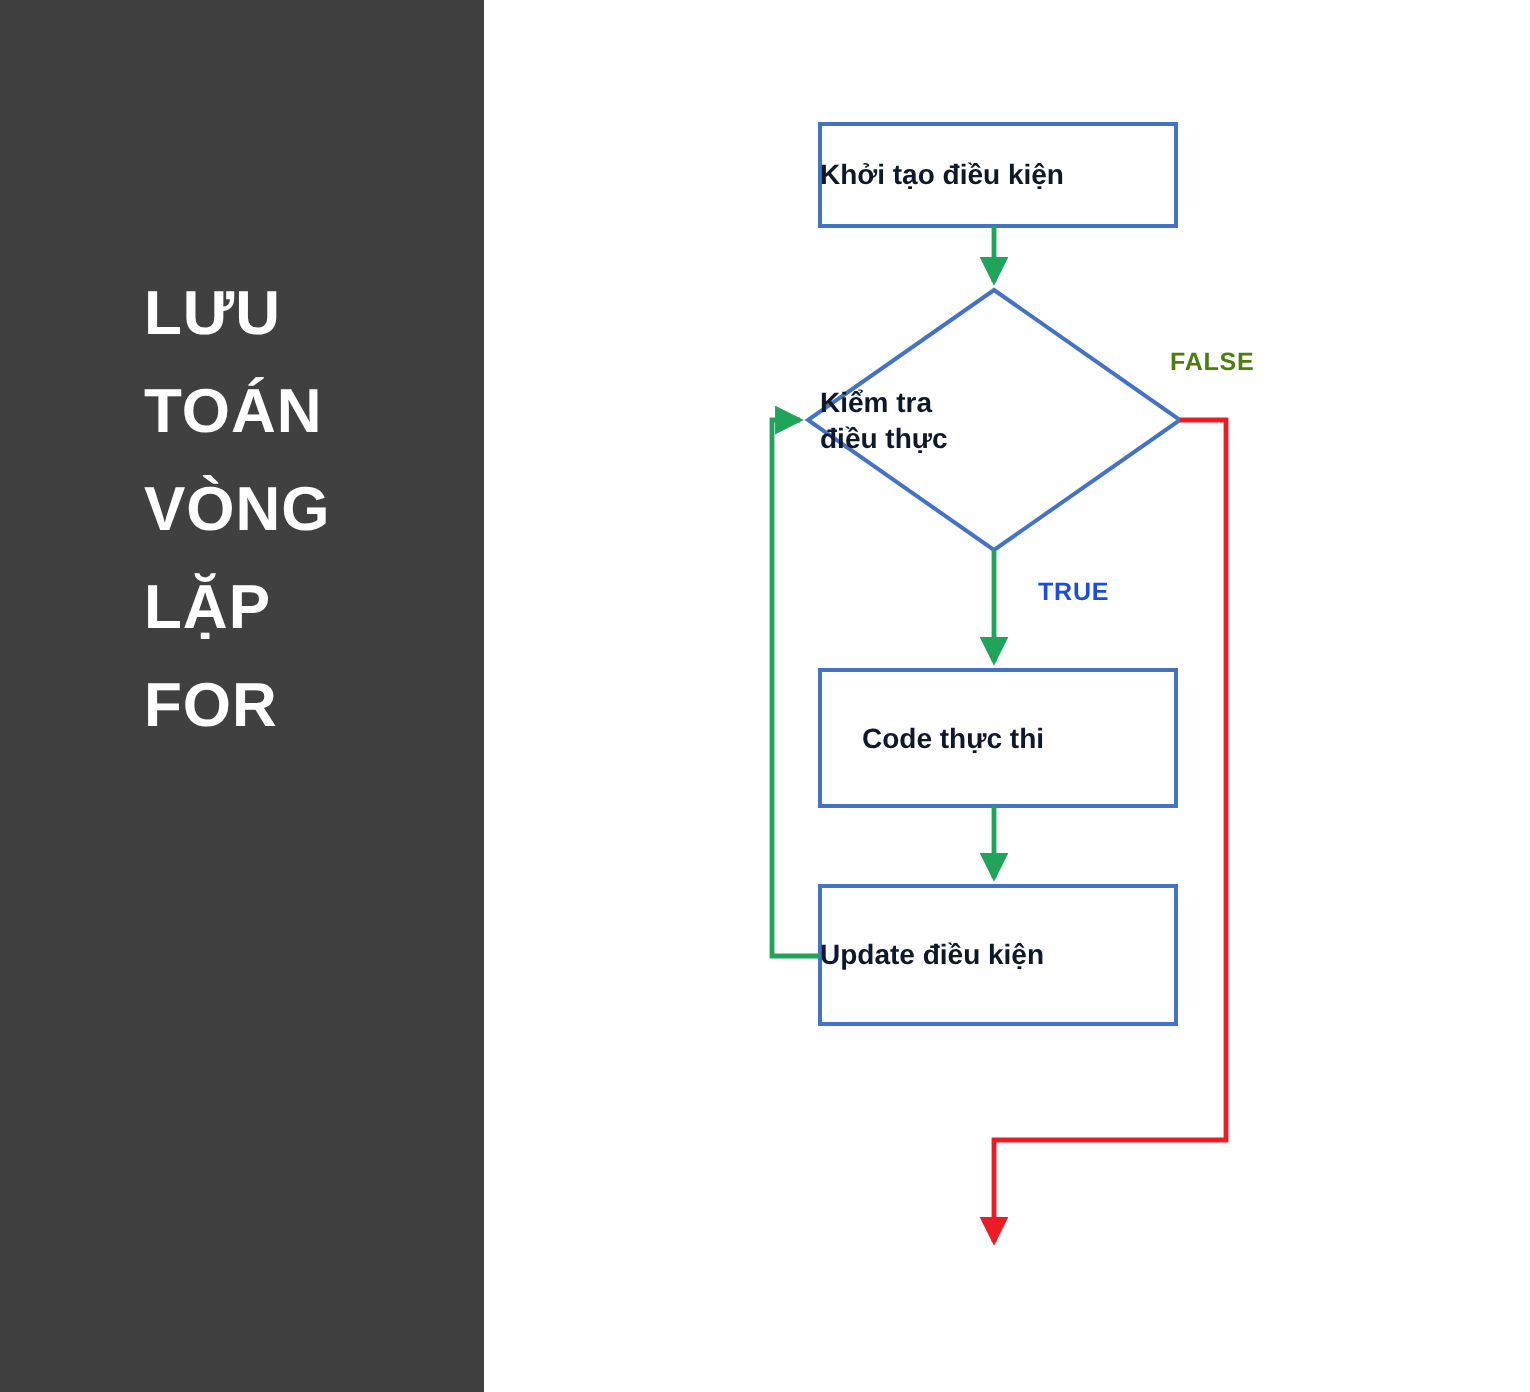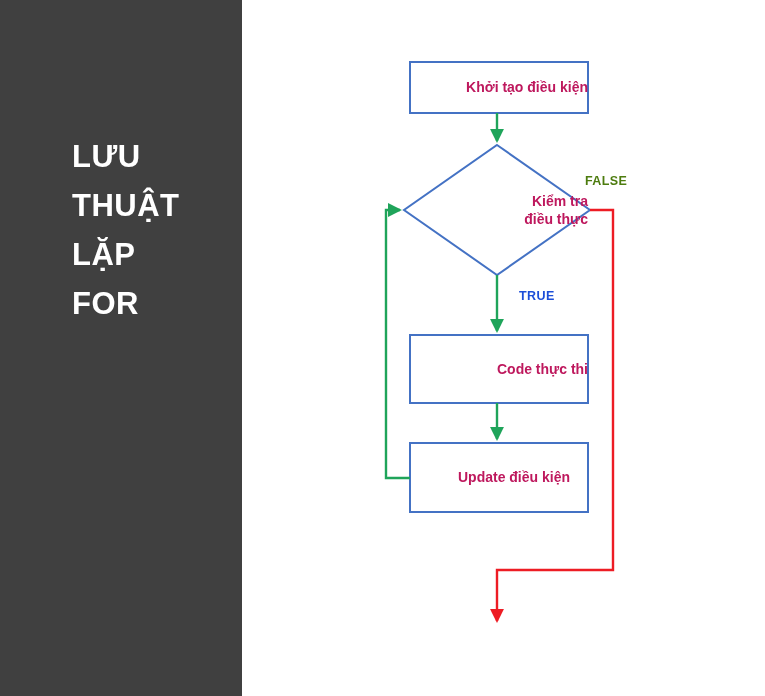--- a/index.html
+++ b/index.html
@@ -54,31 +54,31 @@
   }
   #flow-svg {
     position: absolute;
     left: 0;
     top: 0;
   }
 
   
   .node-label {
     position: absolute;
-    color: #be185d;
+    color: #0f172a;
     font-family: "Liberation Sans", sans-serif;
     font-weight: bold;
     font-size: 14px;
-    text-align: right;
+    text-align: left;
     line-height: 18px;
     white-space: pre-line;
   }
   #label-init      { left: 168px; top: 78px;  width: 178px; }
   #label-check     { left: 168px; top: 192px; width: 178px; }
-  #label-code      { left: 168px; top: 360px; width: 178px; }
+  #label-code      { left: 168px; top: 360px; width: 178px; padding-left: 21px; }
   #label-update    { left: 168px; top: 468px; width: 160px; }
 
   .edge-label {
     position: absolute;
     font-family: "Liberation Sans", sans-serif;
     font-weight: bold;
     font-size: 12.5px;
     letter-spacing: 0.4px;
     white-space: nowrap;
   }
@@ -86,21 +86,22 @@
   #label-true  { left: 277px; top: 289px; color: #1d4ed8; }
 </style>
 </head>
 <body>
 
 <div id="page">
 
   <div id="sidebar">
     <div id="sidebar-title">
       <span class="title-line">LƯU</span>
-      <span class="title-line">THUẬT</span>
+      <span class="title-line">TOÁN</span>
+      <span class="title-line">VÒNG</span>
       <span class="title-line">LẶP</span>
       <span class="title-line">FOR</span>
     </div>
   </div>
 
   <div id="flow">
 
     <svg id="flow-svg" width="523" height="696" viewBox="0 0 523 696">
       <defs>
         <marker id="arrow-green" markerWidth="7" markerHeight="7" refX="5.2" refY="3" orient="auto" markerUnits="strokeWidth">

